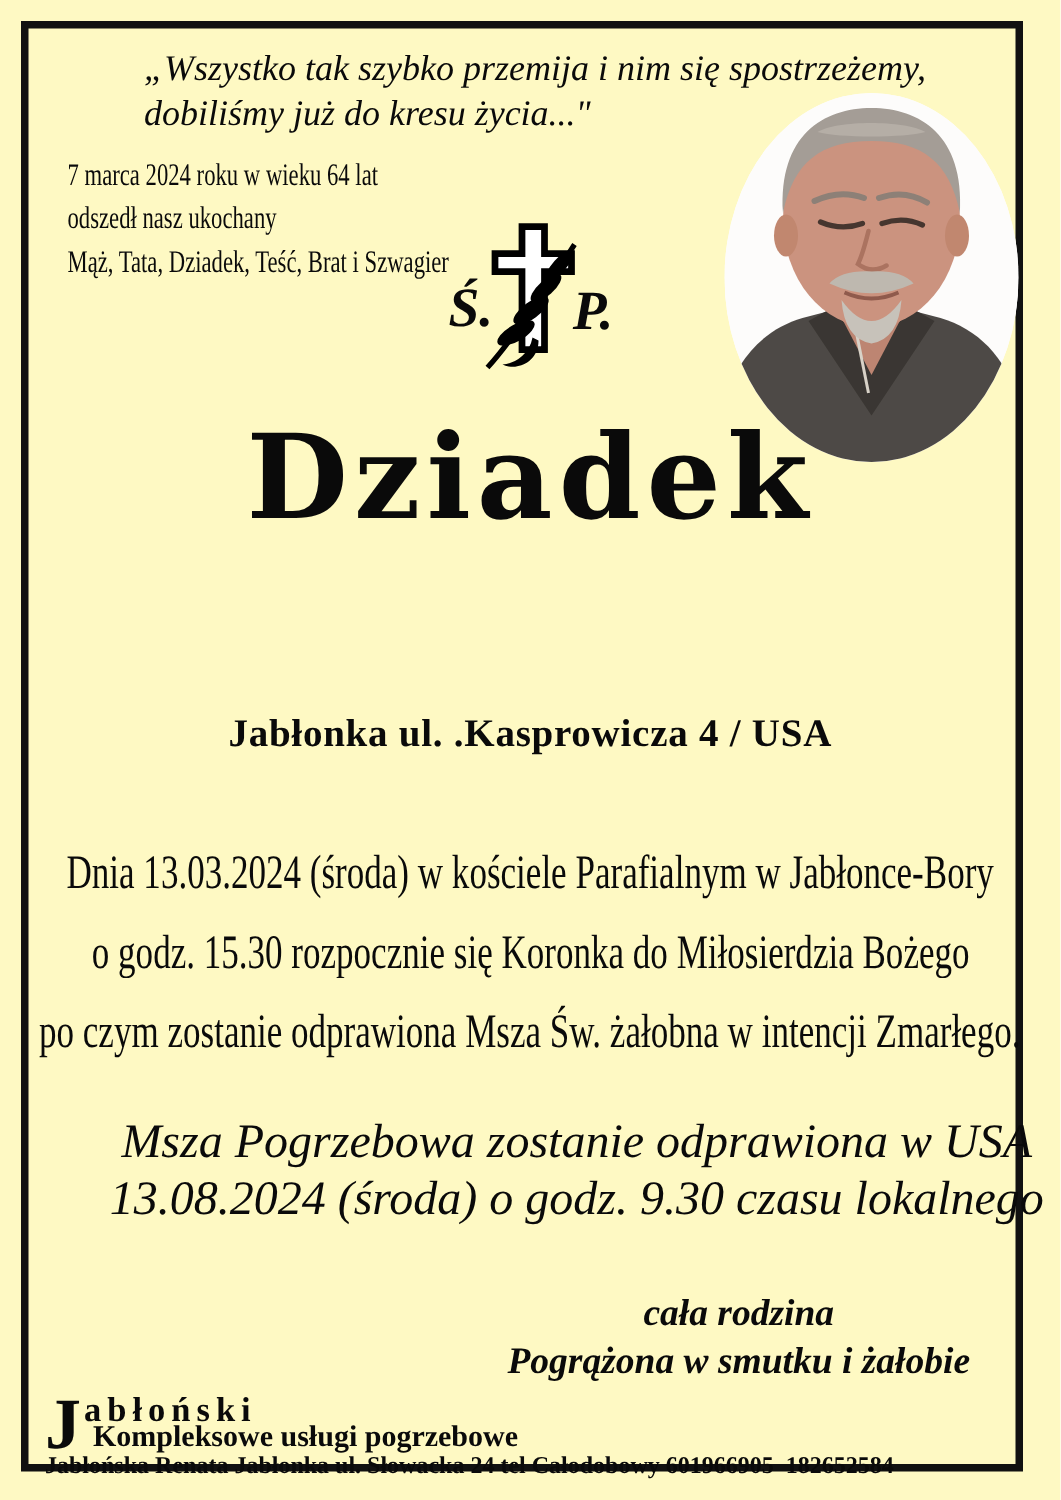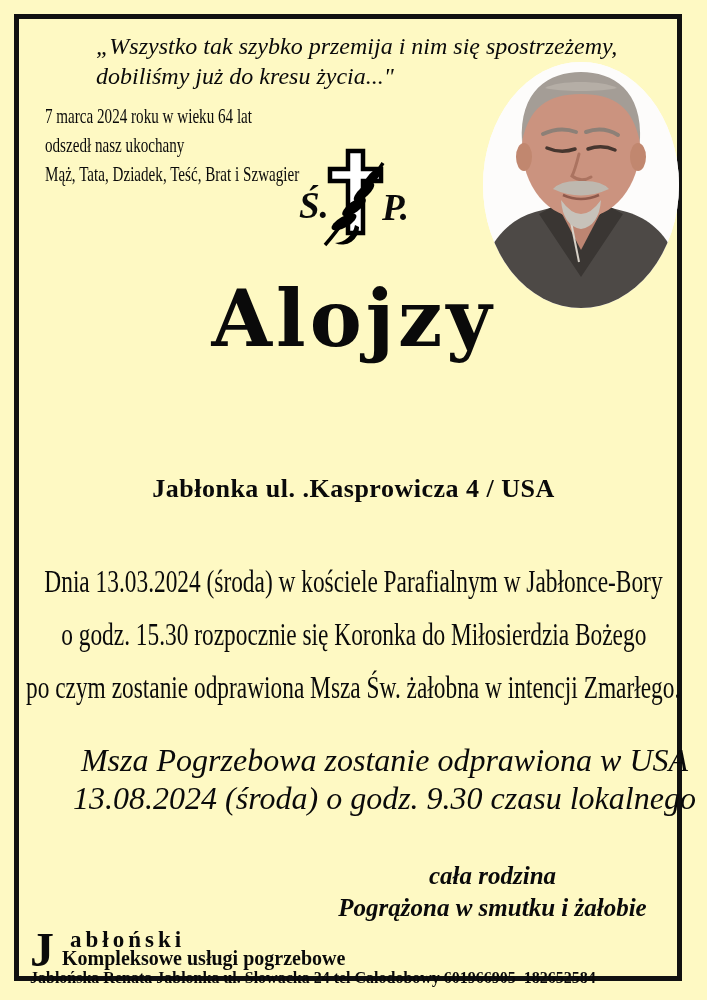--- a/index.html
+++ b/index.html
@@ -150,21 +150,20 @@
     line-height: 38px;
     margin-top: 2px;
   }
   .logo-col { margin-left: 2px; }
   .brand-name {
     display: block;
     font-weight: bold;
     font-size: 23px;
     line-height: 22px;
     letter-spacing: 4px;
-    margin-left: 14px;
   }
   .tagline {
     font-weight: bold;
     font-size: 20px;
     line-height: 15px;
     margin-left: 6px;
   }
   .contact {
     font-weight: bold;
     font-size: 16px;
@@ -237,21 +236,21 @@
       <path d="M 96,92 q -4,16 -7,22 q 9,7 19,1" stroke="#ab7360" stroke-width="3" fill="none" stroke-linecap="round"></path>
 
       <path d="M 70,127 q 28,13 56,0 q -8,-9 -28,-8 q -20,-1 -28,8 Z" fill="#beb8af"></path>
 
       <path d="M 80,133 q 18,8 36,0" stroke="#8f5a4c" stroke-width="2.5" fill="none"></path>
 
       <path d="M 78,138 q 20,28 40,0 q -2,26 -20,29 q -18,-3 -20,-29 Z" fill="#c7c2ba"></path>
     </svg>
   </div>
 
-  <div class="first-name">Alojzy</div>
+  <div class="first-name">Dziadek</div>
   <div class="address">Jabłonka ul. .Kasprowicza 4 / USA</div>
 
   <div class="service">
     <span class="cond">Dnia 13.03.2024 (środa) w kościele Parafialnym w Jabłonce-Bory</span>
     <span class="cond">o godz. 15.30 rozpocznie się Koronka do Miłosierdzia Bożego</span>
     <span class="cond">po czym zostanie odprawiona Msza Św. żałobna w intencji Zmarłego.</span>
   </div>
 
   <div class="usa-mass">
     <div>Msza Pogrzebowa zostanie odprawiona w USA</div>

